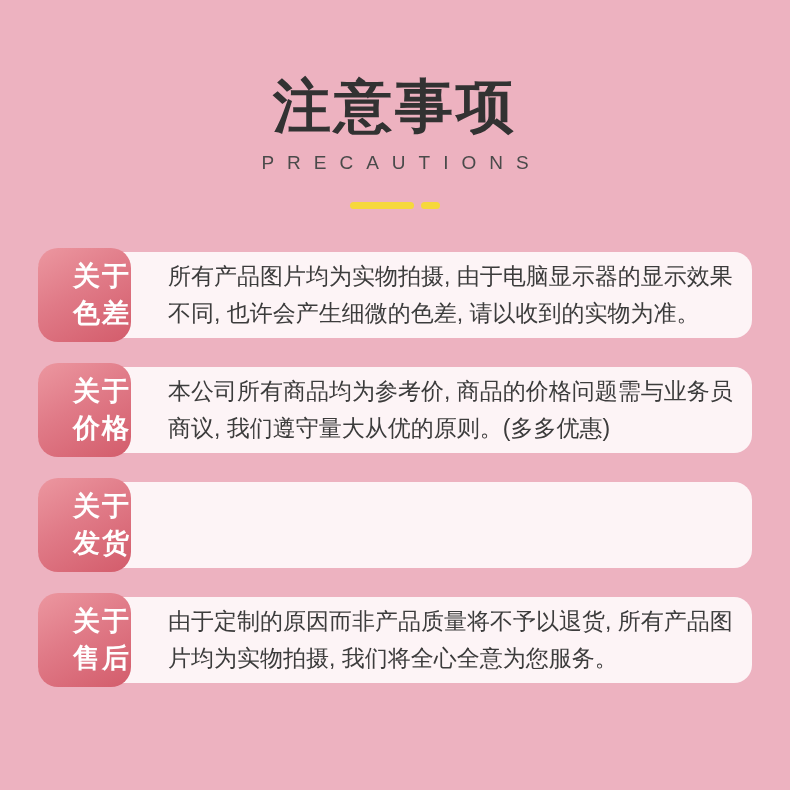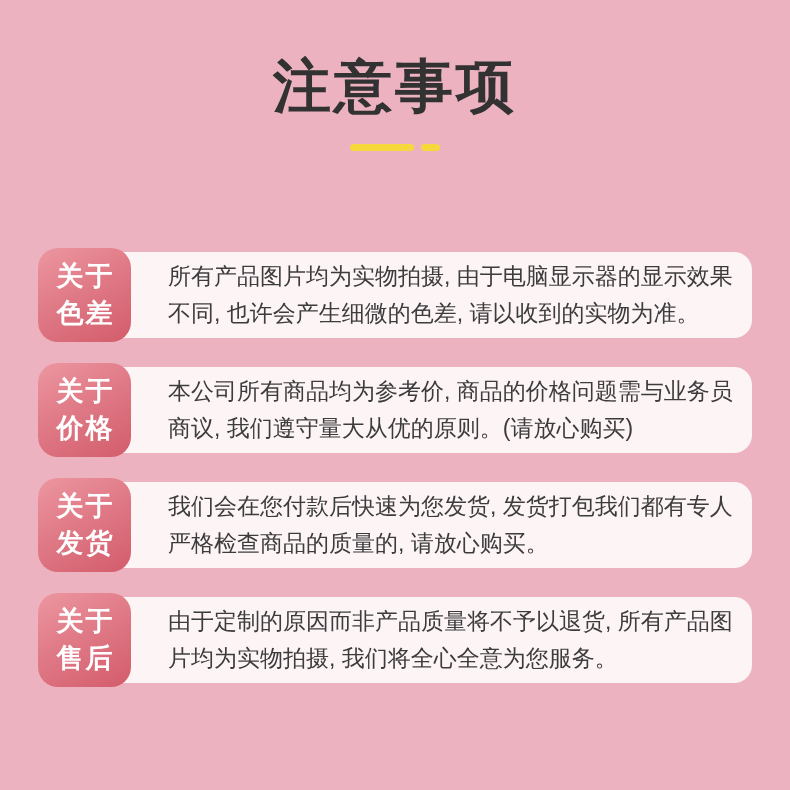--- a/index.html
+++ b/index.html
@@ -12,21 +12,21 @@
     background: #edb2c0;
     font-family: "Liberation Sans", "DejaVu Sans", sans-serif;
     overflow: hidden;
   }
   .page {
     width: 790px;
     height: 790px;
     position: relative;
   }
   .header {
-    padding-top: 56px;
+    padding-top: 76px;
     text-align: center;
   }
   .title {
     font-size: 58px;
     font-weight: bold;
     color: #323232;
     letter-spacing: 3px;
     line-height: 60px;
   }
   .subtitle {
@@ -75,21 +75,21 @@
     left: 0;
     top: -2px;
     bottom: -2px;
     width: 93px;
     border-radius: 20px;
     background: linear-gradient(150deg, #ec97a0 0%, #e07a87 45%, #d35c6b 100%);
     color: #ffffff;
     display: flex;
     flex-direction: column;
     justify-content: center;
-    align-items: center;
+    align-items: flex-end;
     font-size: 27px;
     font-weight: bold;
     line-height: 37px;
     letter-spacing: 2px;
     text-indent: 2px;
   }
   .card-text {
     position: absolute;
     left: 110px;
     right: 18px;
@@ -104,20 +104,21 @@
     margin-left: 20px;
   }
 </style>
 </head>
 <body>
 
 <div class="page">
 
   <div class="header">
     <div class="title">注意事项</div>
+    <div class="subtitle">PRECAUTIONS</div>
     <div class="underline">
       <div class="bar bar-long"></div>
       <div class="bar bar-short"></div>
     </div>
   </div>
 
   <div class="cards">
 
     <div class="card">
       <div class="card-bg"></div>
@@ -130,32 +131,29 @@
       </div>
     </div>
 
     <div class="card">
       <div class="card-bg"></div>
       <div class="badge">
         <span>关于</span>
         <span>价格</span>
       </div>
       <div class="card-text">
-        <span>本公司所有商品均为参考价, 商品的价格问题需与业务员商议, 我们遵守量大从优的原则。(请放心购买)</span>
+        <span>本公司所有商品均为参考价, 商品的价格问题需与业务员商议, 我们遵守量大从优的原则。(多多优惠)</span>
       </div>
     </div>
 
     <div class="card">
       <div class="card-bg"></div>
       <div class="badge">
         <span>关于</span>
         <span>发货</span>
-      </div>
-      <div class="card-text">
-        <span>我们会在您付款后快速为您发货, 发货打包我们都有专人严格检查商品的质量的, 请放心购买。</span>
       </div>
     </div>
 
     <div class="card">
       <div class="card-bg"></div>
       <div class="badge">
         <span>关于</span>
         <span>售后</span>
       </div>
       <div class="card-text">

